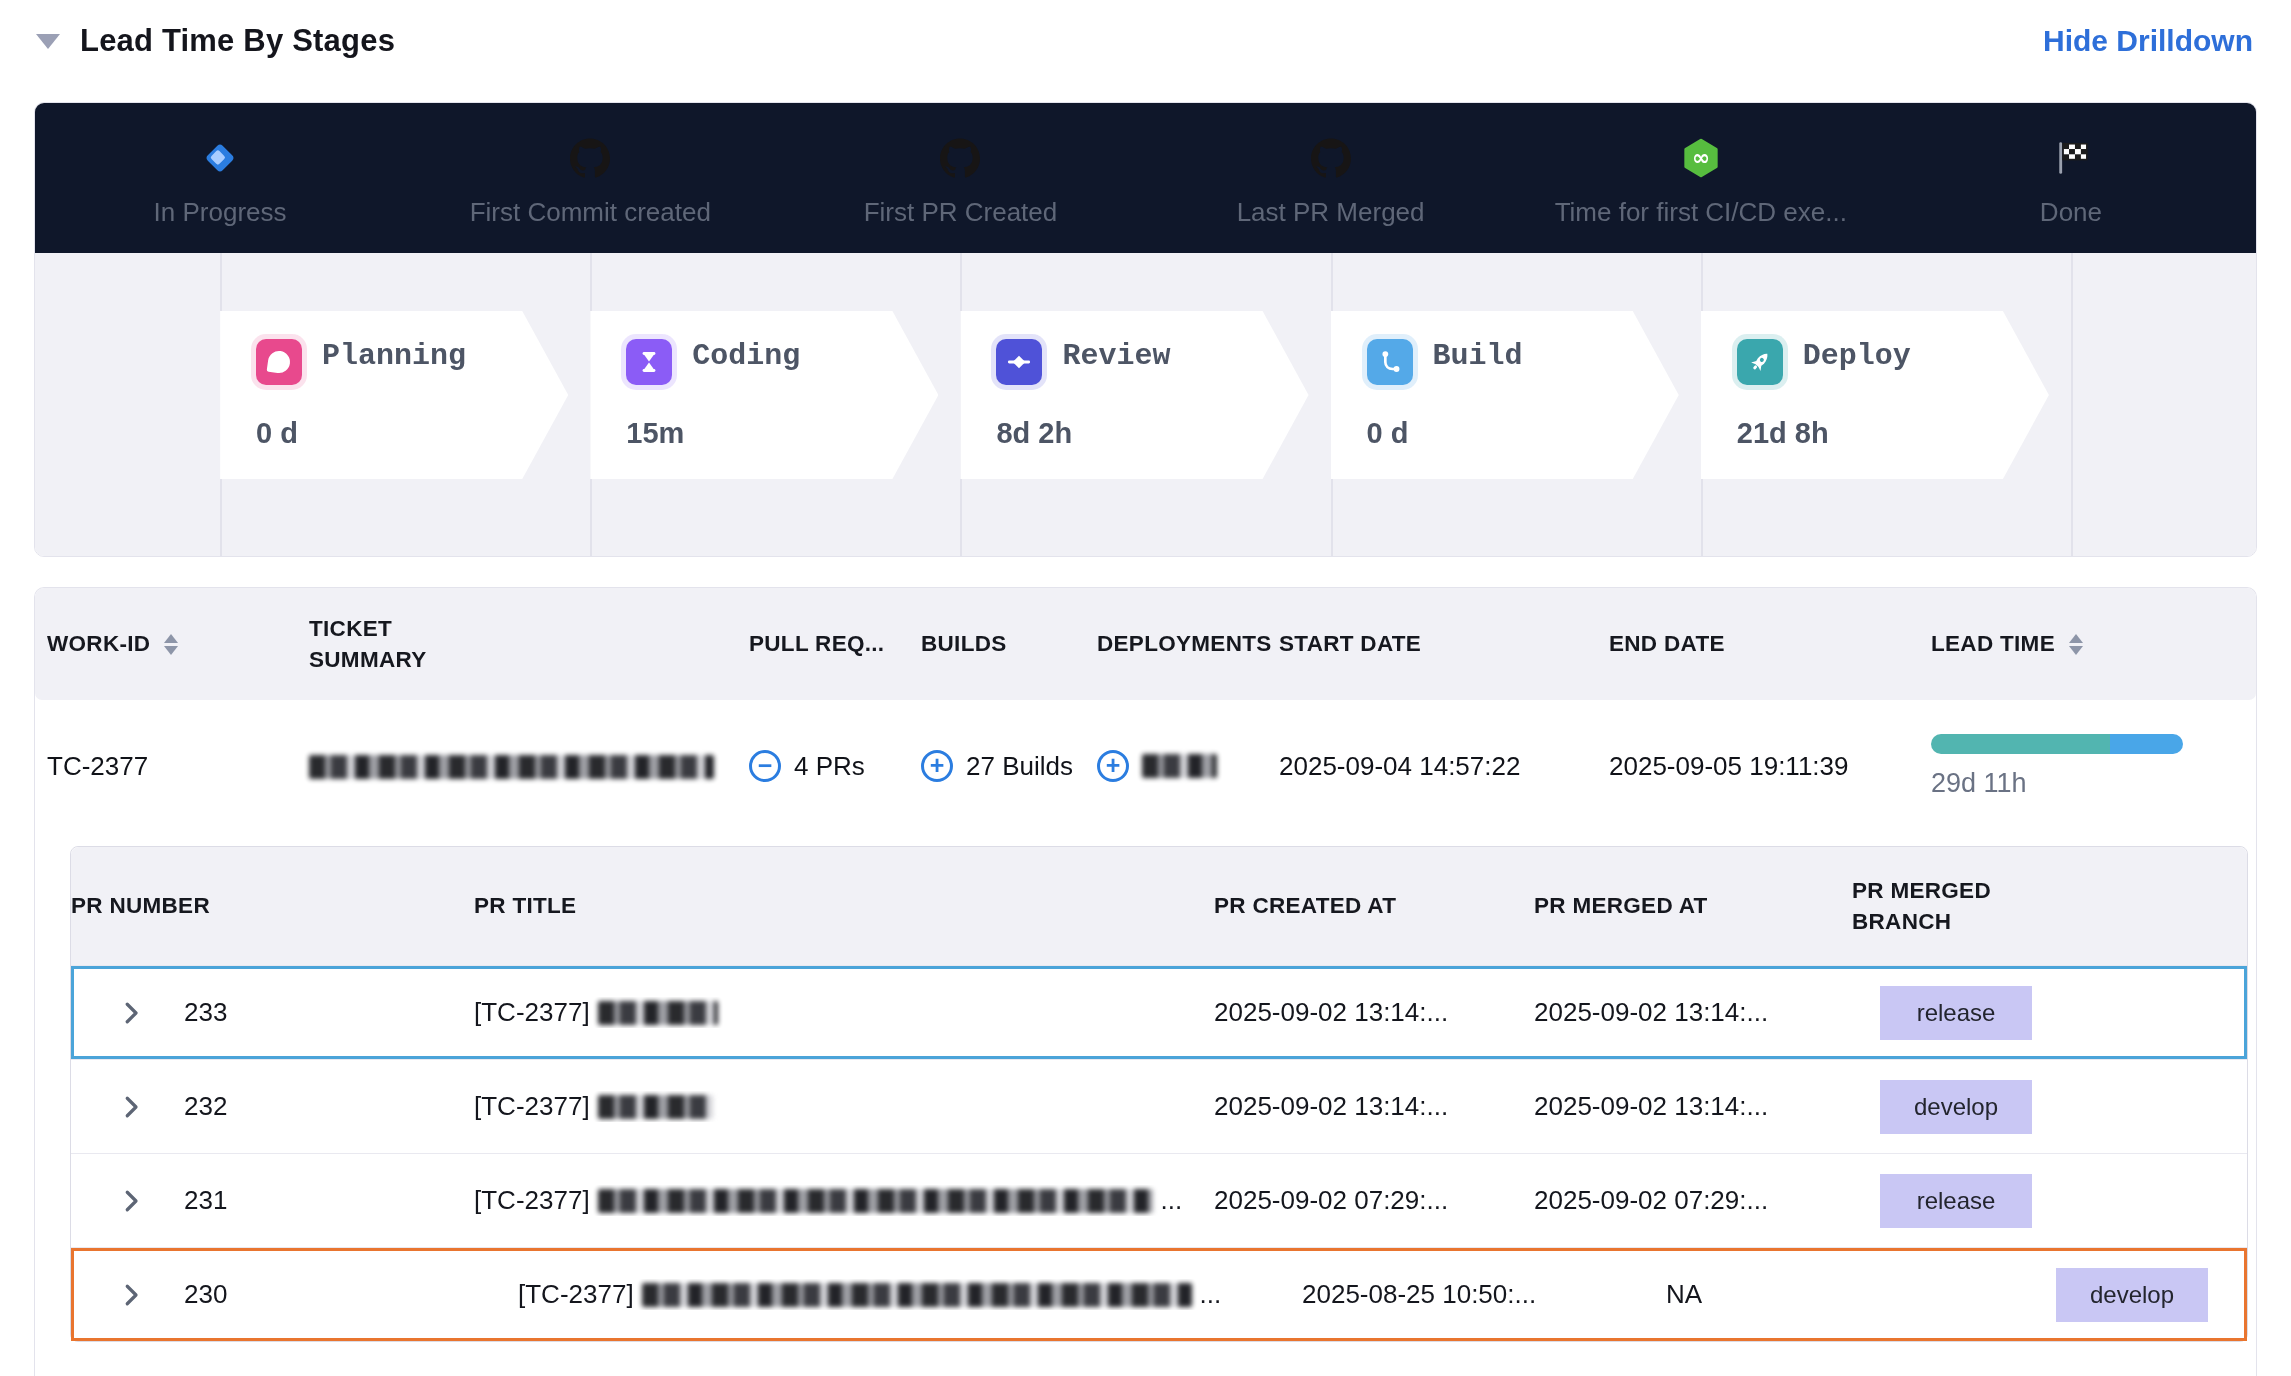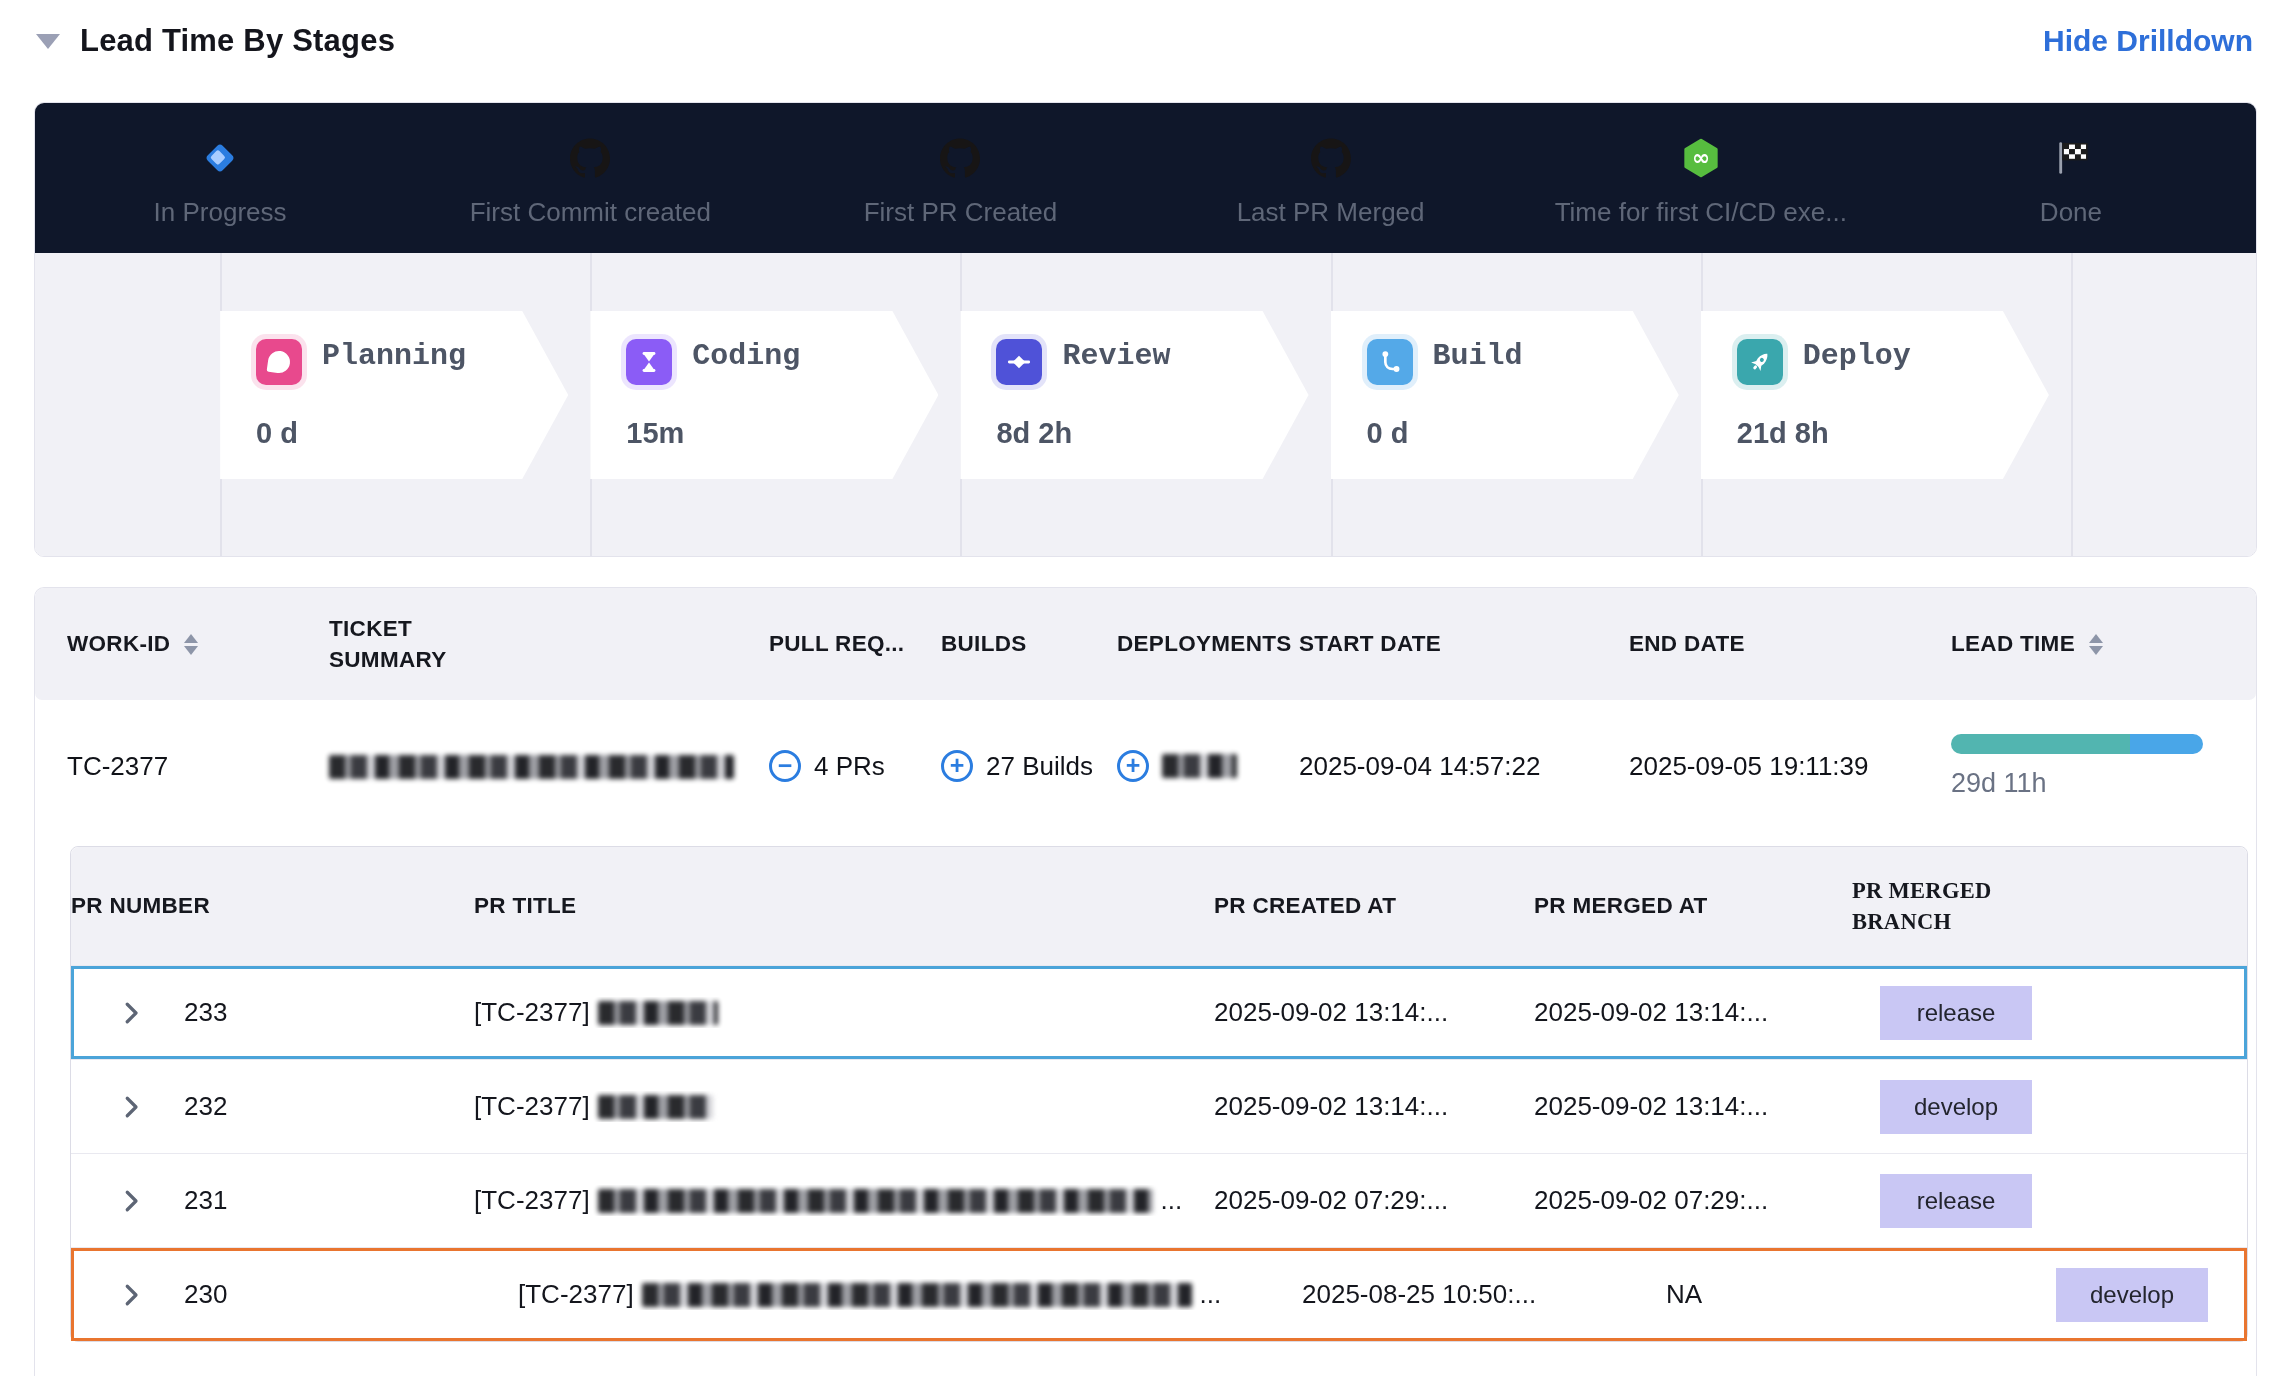--- a/index.html
+++ b/index.html
@@ -38,21 +38,21 @@
   .ic-coding   { background:#8b5cf6; box-shadow:0 0 0 5px rgba(139,92,246,.16); }
   .ic-review   { background:#4f52d8; box-shadow:0 0 0 5px rgba(79,82,216,.16); }
   .ic-build    { background:#54a9e8; box-shadow:0 0 0 5px rgba(84,169,232,.18); }
   .ic-deploy   { background:#3aa7ad; box-shadow:0 0 0 5px rgba(58,167,173,.18); }
   .glyph-note { width:22px; height:22px; background:#fff; border-radius:55% 55% 55% 10%; transform:rotate(8deg); }
   .stage-name { font-size:30px; font-weight:700; color:#4d5565; }
   .stage-val { font-size:29px; font-weight:700; color:#4d5565; margin-top:32px; }
 
   
   .work-panel { margin:30px 34px 0 34px; height:791px; border:1px solid #e3e3ec; border-bottom:none; border-radius:10px 10px 0 0; background:#fff; overflow:hidden; }
-  .grid-main { display:grid; grid-template-columns:262px 440px 172px 176px 182px 330px 322px 1fr; align-items:center; padding-left:32px; padding-right:16px;border-radius:7px; }
+  .grid-main { display:grid; grid-template-columns:262px 440px 172px 176px 182px 330px 322px 1fr; align-items:center; padding-left:12px; padding-right:16px;border-radius:7px; }
   .work-header { background:#f1f1f6; height:112px; }
   .hcell { font-size:22.5px; font-weight:700; color:#16181f; letter-spacing:0.3px; display:flex; align-items:center; gap:14px; }
   .hcell.wrap span.htext { display:inline-block; width:140px; line-height:1.4; }
   .sort { display:inline-flex; flex-direction:column; gap:3px; cursor:pointer; }
   .sort i { width:0; height:0; border-left:7px solid transparent; border-right:7px solid transparent; display:block; }
   .s-up { border-bottom:9px solid #8d95a8; }
   .s-dn { border-top:9px solid #8d95a8; }
 
   .work-row { height:132px; font-size:26px; color:#101218; background:#fff; }
   .opcell { display:flex; align-items:center; gap:13px; }
@@ -65,21 +65,21 @@
   .leadtext { font-size:27px; color:#6a7284; }
 
   .redact { display:inline-block; height:24px; border-radius:2px; vertical-align:-4px; opacity:.92; filter:blur(2.5px);
     background:repeating-linear-gradient(90deg,#17181c 0 16px,#8f9096 16px 22px,#2a2b31 22px 38px,#d3d3d8 38px 46px,#101116 46px 60px,#97989e 60px 70px); }
 
   
   .pr-panel { margin:14px 8px 0 35px; border:1px solid #dcdce6; border-radius:8px; background:#fff; }
   .grid-pr { display:grid; grid-template-columns:403px 740px 320px 318px 1fr; align-items:center; }
   .pr-header { background:#f1f1f6; height:118px; border-radius:8px 8px 0 0; }
   .pr-header .hcell:first-child { }
-  .pr-header .hcell.wrap span.htext { width:160px;font-family:Liberation Serif, serif; }
+  .pr-header .hcell.wrap span.htext { width:160px; }
   .pr-row { position:relative; height:94px; font-size:26px; border-top:1px solid #e9e9f0; background:#fff; }
   .pr-row:last-child { border-radius:0 0 8px 8px;gap:44px; }
   .numcell { display:flex; align-items:center; gap:38px; padding-left:45px; }
   .chev { width:30px; height:30px; flex:0 0 auto; cursor:pointer; }
   .titlecell { display:flex; align-items:center; gap:8px; white-space:nowrap; overflow:hidden; }
   .badgecell { padding-left:28px; }
   .badge { display:inline-block; background:#c9c7f4; color:#23252e; font-size:24px; padding:13px 0; width:152px; text-align:center; border-radius:0; cursor:pointer; }
   .hl-blue::after, .hl-orange::after { content:""; position:absolute; inset:0; pointer-events:none; }
   .hl-blue::after { border:3px solid #4ba4d9; }
   .hl-orange::after { border:3px solid #e9752f; }

